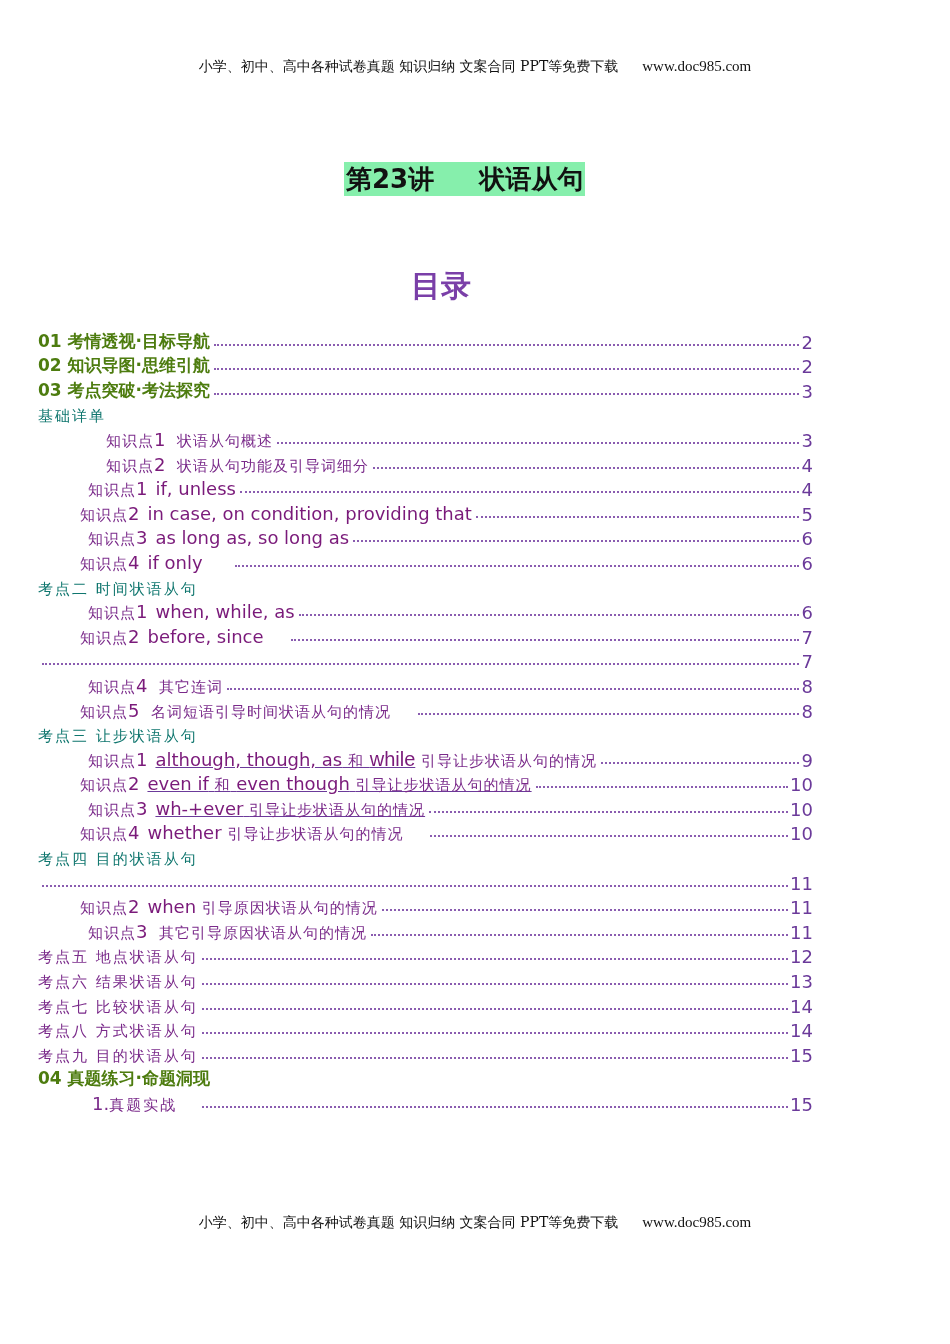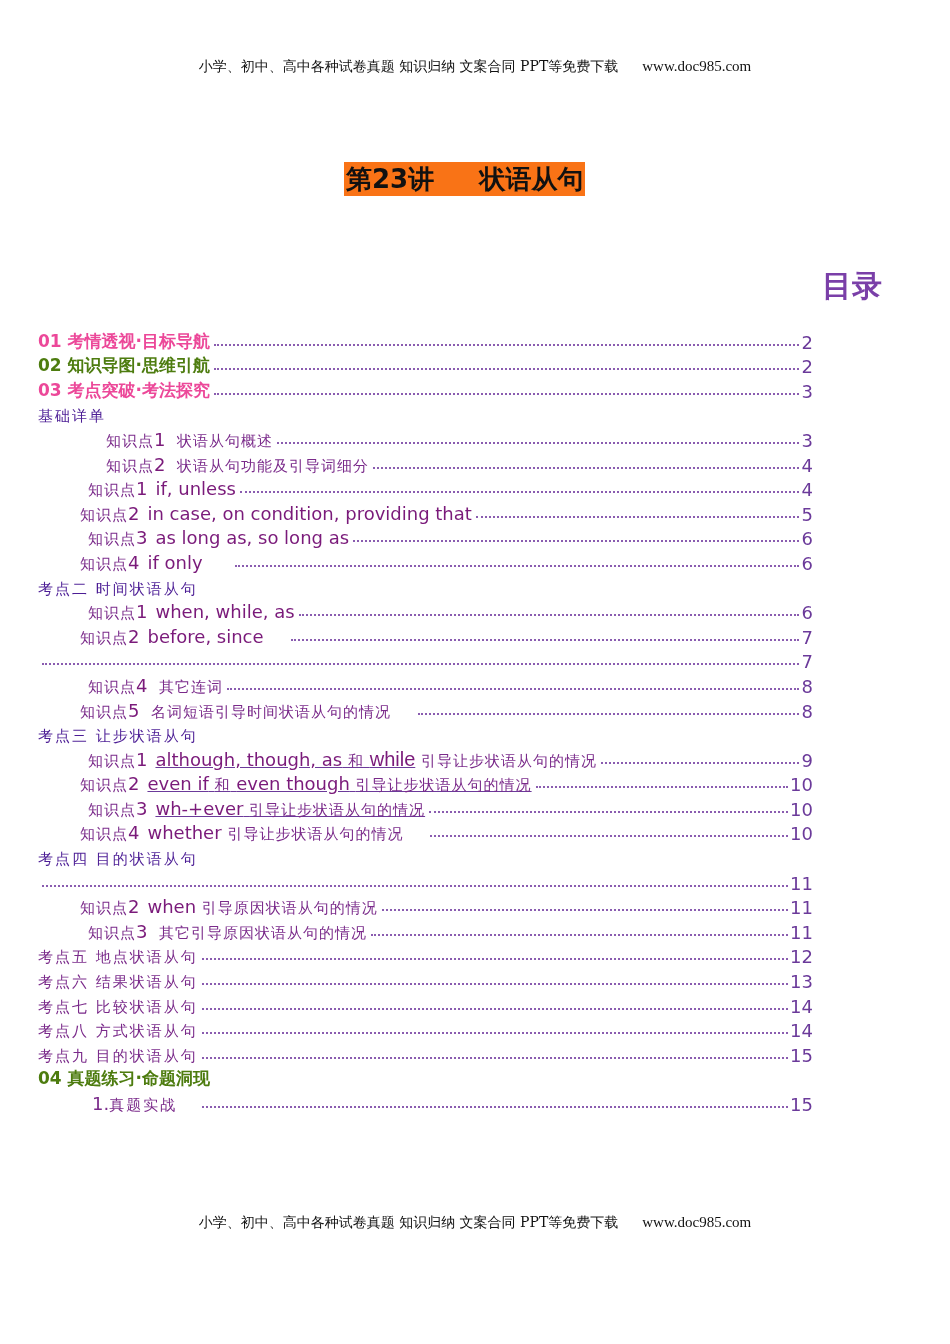--- a/index.html
+++ b/index.html
@@ -1,30 +1,30 @@
 <!DOCTYPE html>
 <html><head>
 <meta charset="utf-8">
 <style>
   html, body { margin: 0; padding: 0; background: #ffffff; }
   body { width: 950px; height: 1344px; position: relative; overflow: hidden; font-family: "DejaVu Sans", sans-serif; }
   .banner { position: absolute; left: 0; width: 950px; text-align: center; font-family: "DejaVu Serif", "Liberation Serif", serif; font-size: 14px; color: #111; letter-spacing: 0; }
   .banner .url { margin-left: 24px; font-family: "Liberation Serif", serif; font-size: 15px; }
   .banner.top { top: 58px; }
   .banner.bottom { top: 1214px; }
-  .doc-title { position: absolute; top: 162px; left: 344px; height: 34px; background: #f97316; padding: 0 2px; font-family: "DejaVu Sans", sans-serif; font-weight: bold; font-size: 26px; line-height: 34px; color: #111; white-space: pre; }
-  .toc-title { position: absolute; top: 266px; left: 0; width: 882px; text-align: right; font-family: "DejaVu Sans", sans-serif; font-weight: bold; font-size: 30px; color: #7a3fa8; }
+  .doc-title { position: absolute; top: 162px; left: 344px; height: 34px; background: #86efac; padding: 0 2px; font-family: "DejaVu Sans", sans-serif; font-weight: bold; font-size: 26px; line-height: 34px; color: #111; white-space: pre; }
+  .toc-title { position: absolute; top: 266px; left: 0; width: 882px; text-align: center; font-family: "DejaVu Sans", sans-serif; font-weight: bold; font-size: 30px; color: #7a3fa8; }
   .toc { position: absolute; top: 328px; left: 38px; width: 775px; }
   .row { display: flex; align-items: flex-end; height: 24.6px; white-space: nowrap; }
   .row .label { flex: 0 0 auto; }
   .row .leader { flex: 1 1 auto; border-bottom: 2px dotted #8a5cb0; margin: 0 2px 7px 4px; height: 0; }
   .row .page { flex: 0 0 auto; font-family: "DejaVu Sans", sans-serif; font-size: 18px; color: #6b3a9a; text-align: right; min-width: 12px; }
-  .lvl1 .label { font-family: "DejaVu Sans", sans-serif; font-weight: bold; font-size: 17px; color: #ec4899; }
+  .lvl1 .label { font-family: "DejaVu Sans", sans-serif; font-weight: bold; font-size: 17px; color: #4d7c0f; }
   .lvl1.alt .label { color: #4d7c0f; }
-  .lvl2 .label { font-family: "DejaVu Serif", serif; font-size: 15px; color: #4c1d95; letter-spacing: 2px; }
+  .lvl2 .label { font-family: "DejaVu Serif", serif; font-size: 15px; color: #0f766e; letter-spacing: 2px; }
   .lvl2.dark .label { color: #7a2a8a; }
   .lvl3 .label { font-family: "DejaVu Serif", serif; font-size: 15px; color: #7a2a8a; letter-spacing: 1px; }
   .lvl3 .label .en { font-family: "DejaVu Sans", sans-serif; font-size: 18px; letter-spacing: 0; margin-left: 8px; color: #7a1a7a; }
   .lvl3 .label .num { font-family: "DejaVu Sans", sans-serif; font-size: 18px; letter-spacing: 0; color: #7a1a7a; }
   .lvl3 .label .zh { font-family: "DejaVu Serif", serif; font-size: 15px; color: #7a2a8a; letter-spacing: 1px; }
   .lvl3 .label .small-serif { font-family: Liberation Sans, sans-serif; font-size: 20px; letter-spacing: 0; text-align: right; }
   .ul { text-decoration: underline; text-decoration-color: #6b3a9a; }
   .ind-a { padding-left: 68px; }
   .ind-b { padding-left: 50px; }
   .ind-c { padding-left: 42px; }

